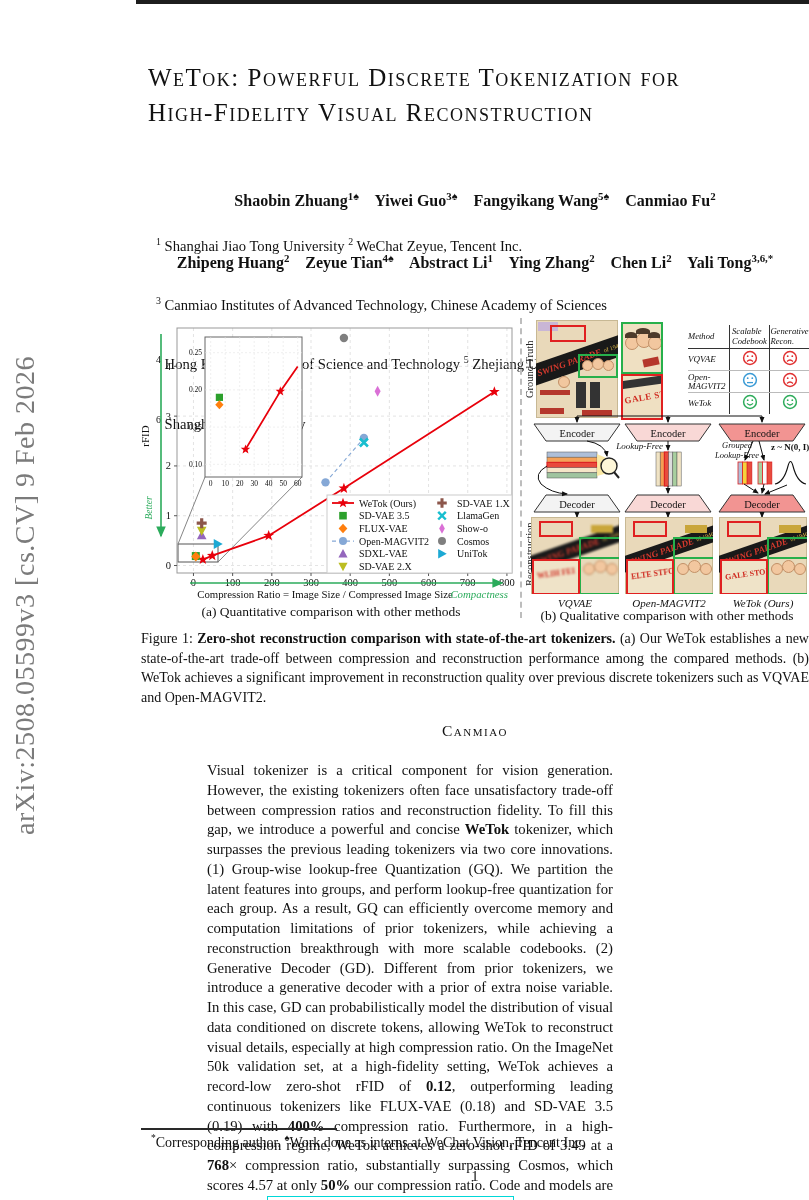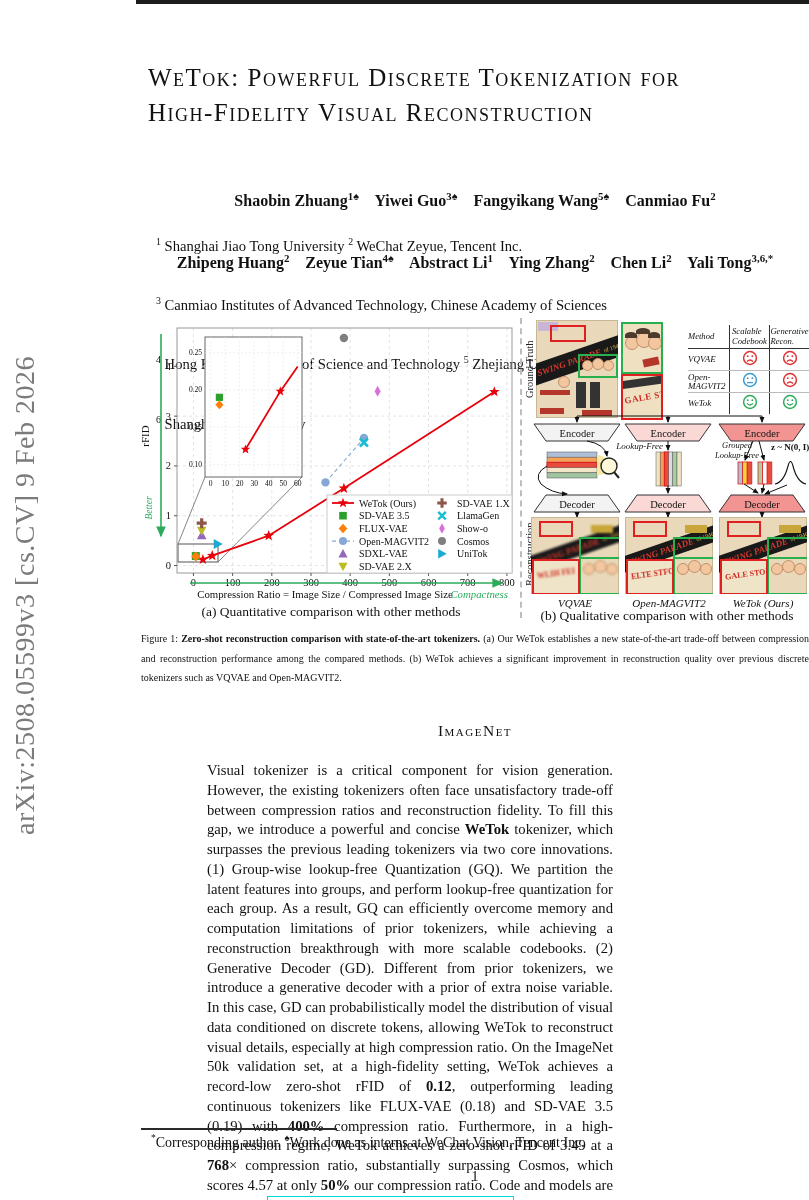--- a/index.html
+++ b/index.html
@@ -53,21 +53,21 @@
   #qual-table{left:688px;top:325px;width:121px;height:89px;font-size:8.6px;}
   #qual-table .tr{display:grid;grid-template-columns:41px 40px 40px;align-items:center;}
   #qual-table .hdr{height:23px;border-bottom:1px solid #333;font-style:italic;}
   #qual-table .row{height:21px;border-bottom:0.5px solid #bbb;}
   #qual-table .row:last-child{border-bottom:none;}
   #qual-table .cell{text-align:left;white-space:pre-line;line-height:1.05;align-self:center;}
   #qual-table .c2,#qual-table .c3{border-left:1px solid #333;height:100%;
       display:flex;align-items:center;justify-content:center;}
   #qual-table .method{font-style:italic;font-size:9px;line-height:1.0;}
   
-  #fig-caption{left:141px;top:629px;width:668px;font-size:10px;line-height:19.7px;text-align:justify;}
+  #fig-caption{left:141px;top:629px;width:668px;font-size:14px;line-height:19.7px;text-align:justify;}
   #abstract-head{left:141px;top:722px;width:668px;text-align:center;font-size:15.5px;
       font-variant:small-caps;letter-spacing:1.5px;}
   #abstract-body{left:207px;top:761px;width:406px;font-size:14.7px;line-height:19.75px;text-align:justify;}
   .linkbox{box-shadow:0 0 0 1px #00d8d8;}
   
   #foot-rule{left:141px;top:1128px;width:196px;height:2px;background:#2a2a2a;}
   #footnote{left:151px;top:1135px;width:658px;font-size:14px;}
   #pageno{left:141px;top:1168px;width:668px;text-align:center;font-size:14.6px;}
   svg text{font-family:"Liberation Serif",serif;}
 </style>
@@ -441,17 +441,17 @@
     <span>GALE STORM</span>
   </div>
 </div>
 
 <div class="abs recon-label" style="left:531px;top:597px;width:88px">VQVAE</div>
 <div class="abs recon-label" style="left:625px;top:597px;width:88px">Open-MAGVIT2</div>
 <div class="abs recon-label" style="left:719px;top:597px;width:88px">WeTok (Ours)</div>
 <div id="caption-b" class="abs">(b) Qualitative comparison with other methods</div>
 
 <div id="fig-caption" class="abs"><span>Figure 1:  </span><span style="font-weight: bold;">Zero-shot reconstruction comparison with state-of-the-art tokenizers.</span><span> (a) Our WeTok establishes a new state-of-the-art trade-off between compression and reconstruction performance among the compared methods.  (b) WeTok achieves a significant improvement in reconstruction quality over previous discrete tokenizers such as VQVAE and Open-MAGVIT2.</span></div>
-<div id="abstract-head" class="abs">ImageNet</div>
+<div id="abstract-head" class="abs">Canmiao</div>
 <div id="abstract-body" class="abs"><span>Visual tokenizer is a critical component for vision generation. However, the existing tokenizers often face unsatisfactory trade-off between compression ratios and reconstruction fidelity. To fill this gap, we introduce a powerful and concise </span><span style="font-weight: bold;">WeTok</span><span> tokenizer, which surpasses the previous leading tokenizers via two core innovations. (1) Group-wise lookup-free Quantization (GQ). We partition the latent features into groups, and perform lookup-free quantization for each group. As a result, GQ can efficiently overcome memory and computation limitations of prior tokenizers, while achieving a reconstruction breakthrough with more scalable codebooks. (2) Generative Decoder (GD). Different from prior tokenizers, we introduce a generative decoder with a prior of extra noise variable. In this case, GD can probabilistically model the distribution of visual data conditioned on discrete tokens, allowing WeTok to reconstruct visual details, especially at high compression ratio. On the ImageNet 50k validation set, at a high-fidelity setting, WeTok achieves a record-low zero-shot rFID of </span><span style="font-weight: bold;">0.12</span><span>, outperforming leading continuous tokenizers like FLUX-VAE (0.18) and SD-VAE 3.5 (0.19) with </span><span style="font-weight: bold;">400%</span><span> compression ratio. Furthermore, in a high-compression regime, WeTok achieves a zero-shot rFID of 3.49 at a </span><span style="font-weight: bold;">768</span><span>× compression ratio, substantially surpassing Cosmos, which scores 4.57 at only </span><span style="font-weight: bold;">50%</span><span> our compression ratio. Code and models are available: </span><span class="linkbox">https://github.com/zhuangshaobin/WeTok</span><span>.</span></div>
 <div id="foot-rule" class="abs"></div>
 <div id="footnote" class="abs"><sup>*</sup><span>Corresponding author. </span><sup>♠</sup><span>Work done as interns at WeChat Vision, Tencent Inc.</span></div>
 <div id="pageno" class="abs">1</div>
 
 </body></html>

